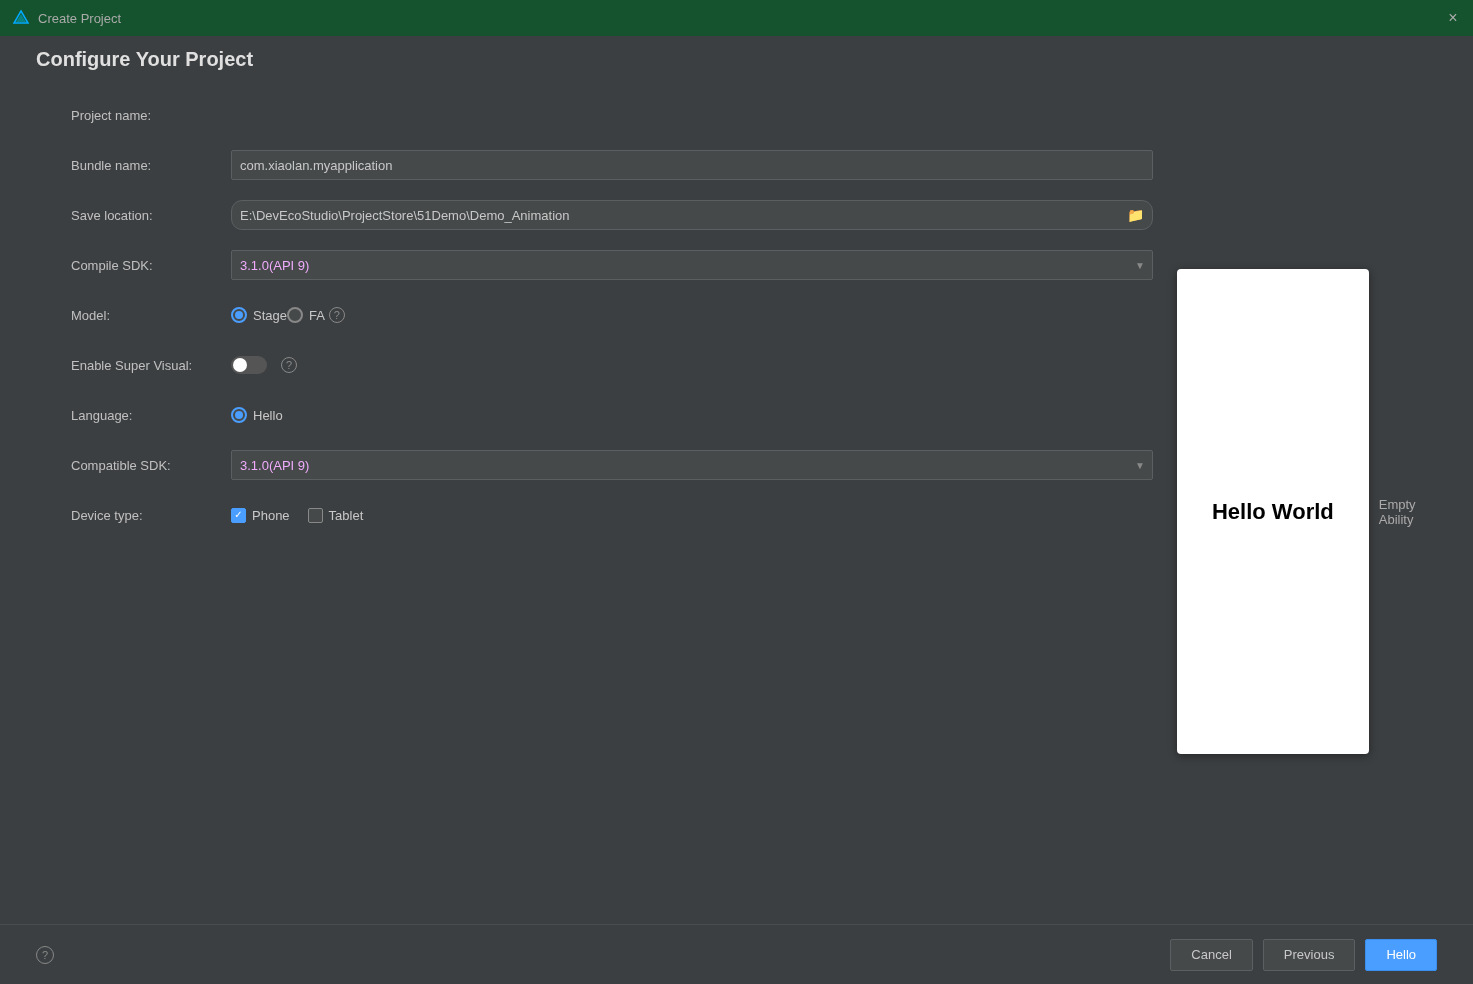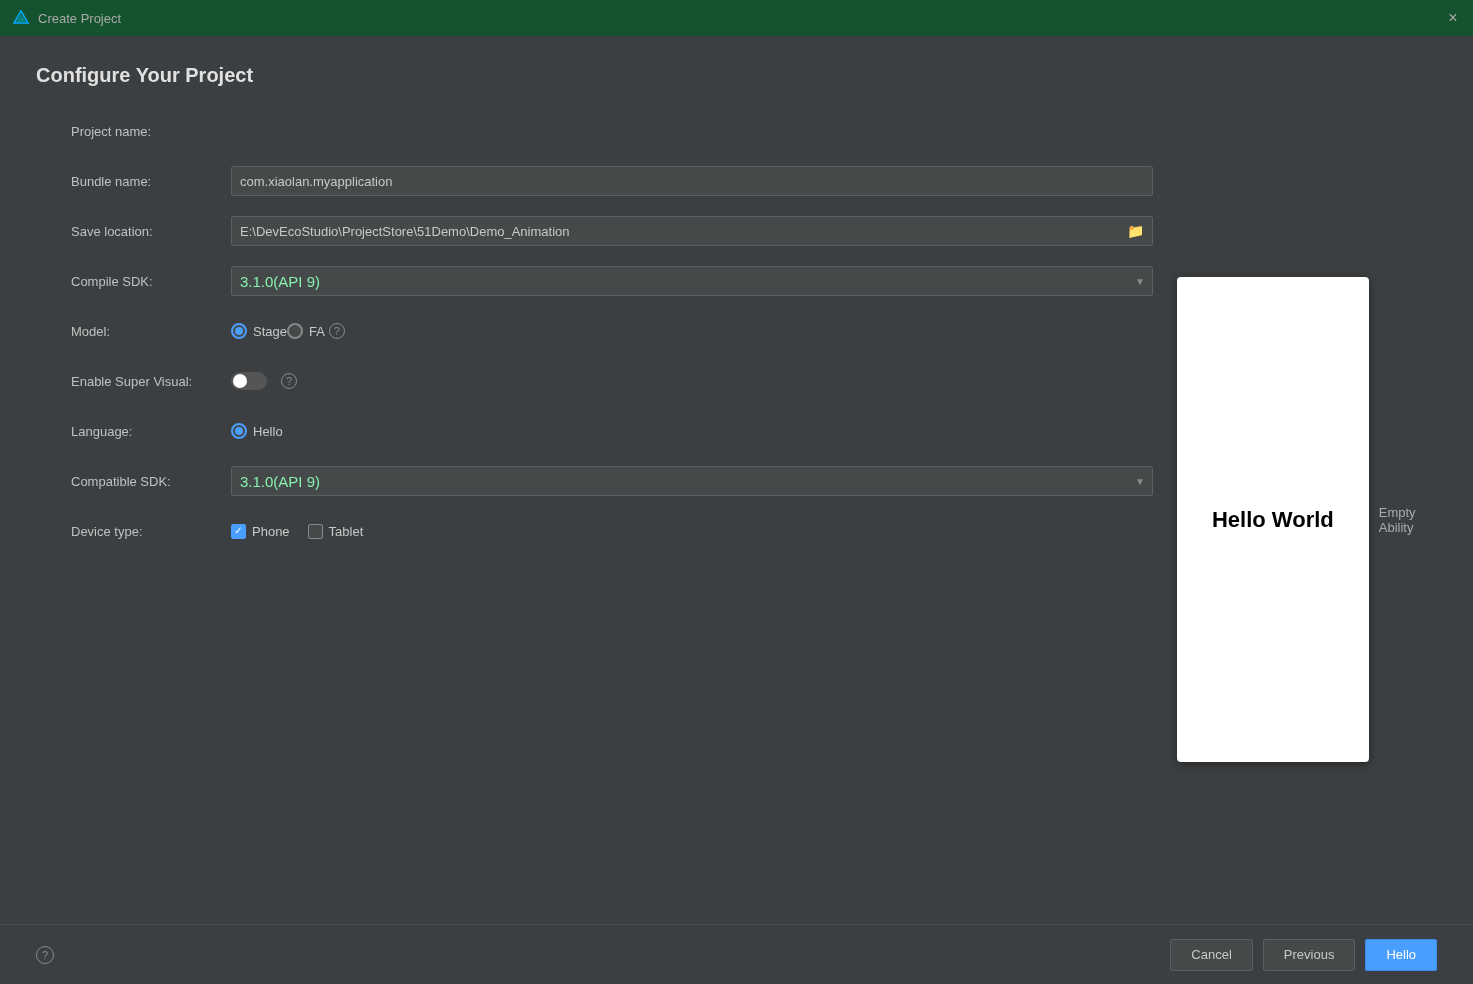--- a/index.html
+++ b/index.html
@@ -49,21 +49,21 @@
     .app-logo {
       width: 18px;
       height: 18px;
     }
 
     
     .main-content {
       flex: 1;
       display: flex;
       flex-direction: column;
-      padding: 28px 36px 0 36px;
+      padding: 12px 36px 0 36px;
       overflow: hidden;
     }
 
     .page-title {
       font-size: 20px;
       font-weight: 600;
       color: #e0e0e0;
       margin-bottom: 28px;
     }
 
@@ -112,21 +112,21 @@
       position: relative;
       flex: 1;
       display: flex;
       align-items: center;
     }
     .input-with-icon input {
       width: 100%;
       height: 30px;
       background: #45494a;
       border: 1px solid #5c5f61;
-      border-radius: 2px;
+      border-radius: 11px;
       color: #c8c8c8;
       padding: 0 32px 0 8px;
       font-size: 13px;
       outline: none;
     }
     .input-with-icon .folder-icon {
       position: absolute;
       right: 8px;
       color: #888;
       font-size: 14px;
@@ -136,23 +136,23 @@
     .select-wrapper {
       flex: 1;
       position: relative;
     }
     .form-select {
       width: 100%;
       height: 30px;
       background: #45494a;
       border: 1px solid #5c5f61;
       border-radius: 2px;
-      color: #86efac;
+      color: #f0abfc;
       padding: 0 28px 0 8px;
-      font-size: 15px;
+      font-size: 13px;
       outline: none;
       appearance: none;
       cursor: pointer;
     }
     .select-arrow {
       position: absolute;
       right: 8px;
       top: 50%;
       transform: translateY(-50%);
       color: #888;

